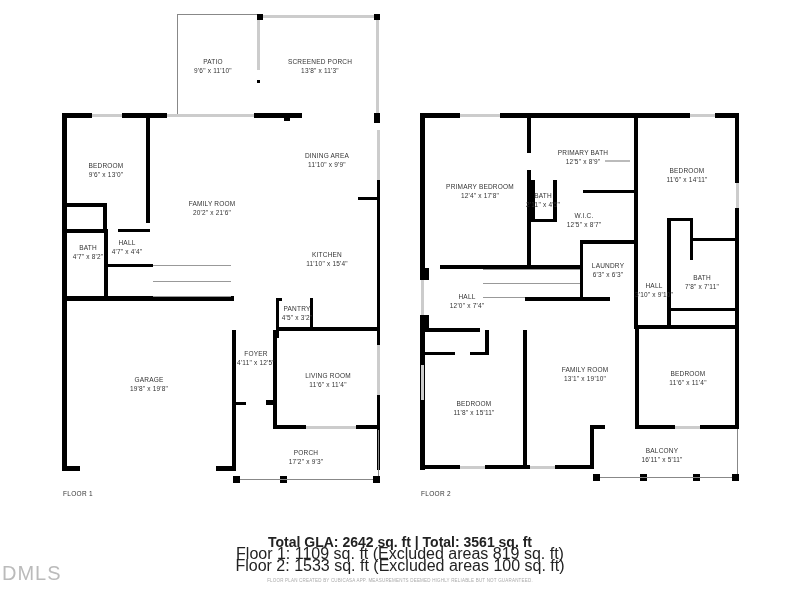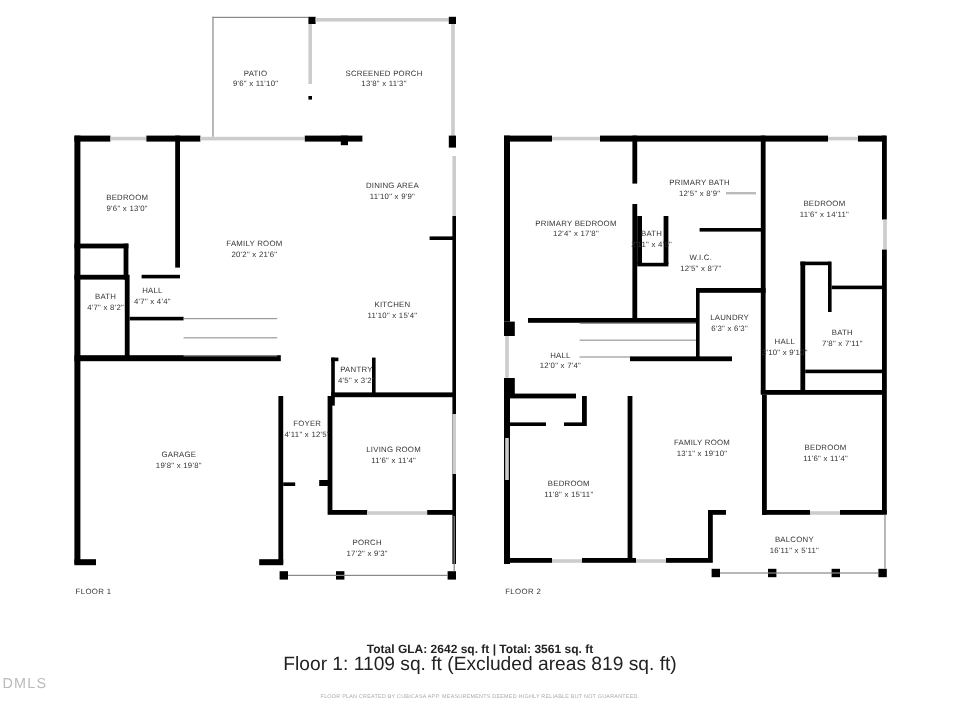--- a/index.html
+++ b/index.html
@@ -3,24 +3,24 @@
 <meta charset="utf-8">
 <style>
   html, body { margin: 0; padding: 0; background: #ffffff; }
   body { width: 800px; height: 600px; position: relative; overflow: hidden; font-family: "Liberation Sans", sans-serif; color: #333; }
   .plan { position: absolute; left: 0; top: 0; width: 800px; height: 600px; }
   .room-label { position: absolute; text-align: center; font-size: 6.5px; line-height: 9px; color: #333; letter-spacing: 0.2px; transform: translate(-50%, -50%); white-space: nowrap; }
   .room-label .name { display: block; text-transform: uppercase; }
   .room-label .dim { display: block; }
   .floor-label { position: absolute; font-size: 6.5px; color: #333; letter-spacing: 0.3px; text-transform: uppercase; }
   .totals { position: absolute; left: 0; width: 800px; top: 536px; text-align: center; font-family: "Liberation Sans", sans-serif; color: #222; }
-  .totals .t1 { font-size: 10px; font-weight: bold; line-height: 12px; }
+  .totals .t1 { font-size: 14px; font-weight: bold; line-height: 12px; }
   .totals .t2 { font-size: 16px; line-height: 12px; }
   .disclaimer { position: absolute; left: 0; width: 800px; top: 578px; text-align: center; font-size: 4.5px; color: #aaa; letter-spacing: 0.2px; text-transform: uppercase; }
-  .watermark { position: absolute; left: 2px; top: 562px; font-size: 12px; color: #bbb; font-family: "Liberation Sans", sans-serif; font-weight: 300; letter-spacing: 1px; }
+  .watermark { position: absolute; left: 2px; top: 562px; font-size: 20px; color: #bbb; font-family: "Liberation Sans", sans-serif; font-weight: 300; letter-spacing: 1px; }
 </style>
 </head>
 <body>
 
 <svg class="plan" width="800" height="600" viewBox="0 0 800 600" xmlns="http://www.w3.org/2000/svg">
   <g fill="#000">
 
     <rect x="177" y="14" width="1" height="100" fill="#888"></rect>
     <rect x="177" y="14" width="80" height="1" fill="#888"></rect>
     <rect x="257" y="14" width="6" height="6"></rect>
@@ -258,15 +258,16 @@
   <div class="room-label" style="left:662px;top:455px;">
       <span class="name">BALCONY</span>
       <span class="dim">16'11" x 5'11"</span>
     </div>
 </div>
 <div class="floor-label" style="left:421px;top:490px;">FLOOR 2</div>
 
 <div class="totals">
   <div class="t1">Total GLA: 2642 sq. ft | Total: 3561 sq. ft</div>
   <div class="t2">Floor 1: 1109 sq. ft (Excluded areas 819 sq. ft)</div>
+  <div class="t2">Floor 2: 1533 sq. ft (Excluded areas 100 sq. ft)</div>
 </div>
 <div class="disclaimer">FLOOR PLAN CREATED BY CUBICASA APP. MEASUREMENTS DEEMED HIGHLY RELIABLE BUT NOT GUARANTEED.</div>
 <div class="watermark">DMLS</div>
 
 </body></html>

